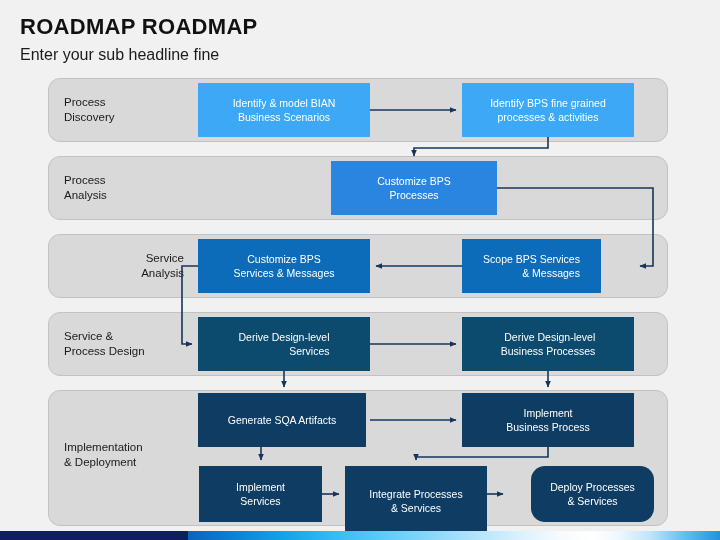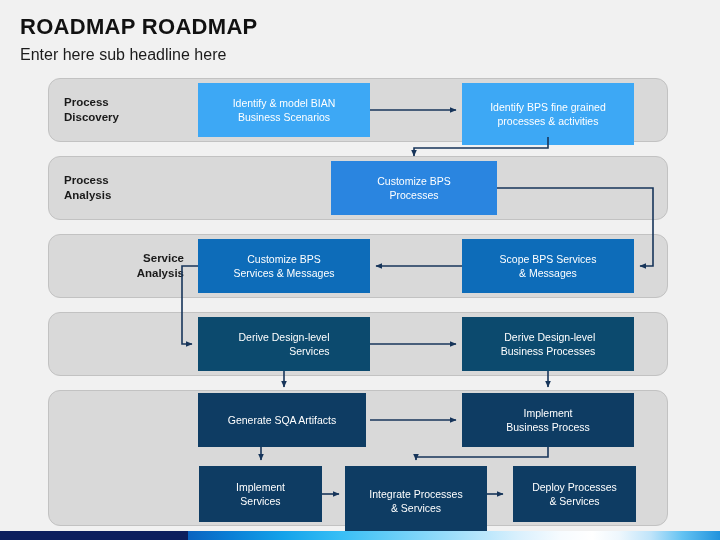--- a/index.html
+++ b/index.html
@@ -27,21 +27,21 @@
   
   .lane{
     position:absolute;
     background:#d9d9d9;
     border:1px solid #c2c2c2;
     border-radius:12px;
     box-sizing:border-box;
   }
   .lane-label{
     position:absolute;
-    font-size:11.5px;font-weight:bold;color:#1a1a1a;
+    font-size:11.5px;font-weight:normal;color:#1a1a1a;
     line-height:15px;
     white-space:pre-line;
   }
 
   
   .box{
     position:absolute;
     box-sizing:border-box;
     color:#ffffff;
     font-size:10.5px;
@@ -83,59 +83,63 @@
       #63c2f2 93%,
       #2193dd 100%);
   }
 </style>
 </head>
 <body>
 
 <div id="stage">
 
   <div class="title">ROADMAP ROADMAP</div>
-  <div class="subtitle">Enter here sub headline here</div>
+  <div class="subtitle">Enter your sub headline fine</div>
 
   <div class="lane" style="left:48px;top:78px;width:620px;height:64px;"></div>
   <div class="lane-label" style="left:64px;top:95px;width:120px;">Process
 Discovery</div>
   <div class="box c-light" style="left:198px;top:83px;width:172px;height:54px;">Identify &amp; model BIAN
 Business Scenarios</div>
-  <div class="box c-light" style="left:462px;top:83px;width:172px;height:62px;">Identify BPS fine grained
+  <div class="box c-light" style="left:462px;top:83px;width:172px;height:54px;">Identify BPS fine grained
 processes &amp; activities</div>
 
   <div class="lane" style="left:48px;top:156px;width:620px;height:64px;"></div>
   <div class="lane-label" style="left:64px;top:173px;width:120px;">Process
 Analysis</div>
   <div class="box c-mid" style="left:331px;top:161px;width:166px;height:54px;">Customize BPS
 Processes</div>
 
   <div class="lane" style="left:48px;top:234px;width:620px;height:64px;"></div>
   <div class="lane-label" style="left:64px;top:251px;width:120px;text-align:right;">Service
 Analysis</div>
   <div class="box c-med" style="left:198px;top:239px;width:172px;height:54px;">Customize BPS
 Services &amp; Messages</div>
-  <div class="box c-med" style="left:462px;top:239px;width:172px;height:54px;">Scope BPS Services
+  <div class="box c-med" style="left:462px;top:239px;width:139px;height:54px;text-align:right;">Scope BPS Services
 &amp; Messages</div>
 
   <div class="lane" style="left:48px;top:312px;width:620px;height:64px;"></div>
+  <div class="lane-label" style="left:64px;top:329px;width:130px;">Service &amp;
+Process Design</div>
   <div class="box c-dark" style="left:198px;top:317px;width:172px;height:54px;">Derive Design-level
 Services</div>
   <div class="box c-dark" style="left:462px;top:317px;width:172px;height:54px;">Derive Design-level
 Business Processes</div>
 
   <div class="lane" style="left:48px;top:390px;width:620px;height:136px;"></div>
+  <div class="lane-label" style="left:64px;top:440px;width:140px;">Implementation
+&amp; Deployment</div>
   <div class="box c-navy" style="left:198px;top:393px;width:168px;height:54px;">Generate SQA Artifacts</div>
   <div class="box c-navy" style="left:462px;top:393px;width:172px;height:54px;">Implement
 Business Process</div>
   <div class="box c-navy" style="left:199px;top:466px;width:123px;height:56px;">Implement
 Services</div>
   <div class="box c-navy" style="left:345px;top:466px;width:142px;height:69px;">Integrate Processes
 &amp; Services</div>
-  <div class="box c-navy" style="left:513px;top:466px;width:123px;height:56px;">Deploy Processes
+  <div class="box c-navy" style="left:531px;top:466px;width:123px;height:56px;border-radius:14px;">Deploy Processes
 &amp; Services</div>
 
   <svg id="wires" viewBox="0 0 720 540">
     <defs>
       <marker id="ah" markerWidth="7" markerHeight="7" refX="6" refY="3.2" orient="auto" markerUnits="userSpaceOnUse">
         <path d="M0,0.4 L6.6,3.2 L0,6 z" fill="#17355a"></path>
       </marker>
     </defs>
     <g fill="none" stroke="#17355a" stroke-width="1.6" marker-end="url(#ah)">
 

